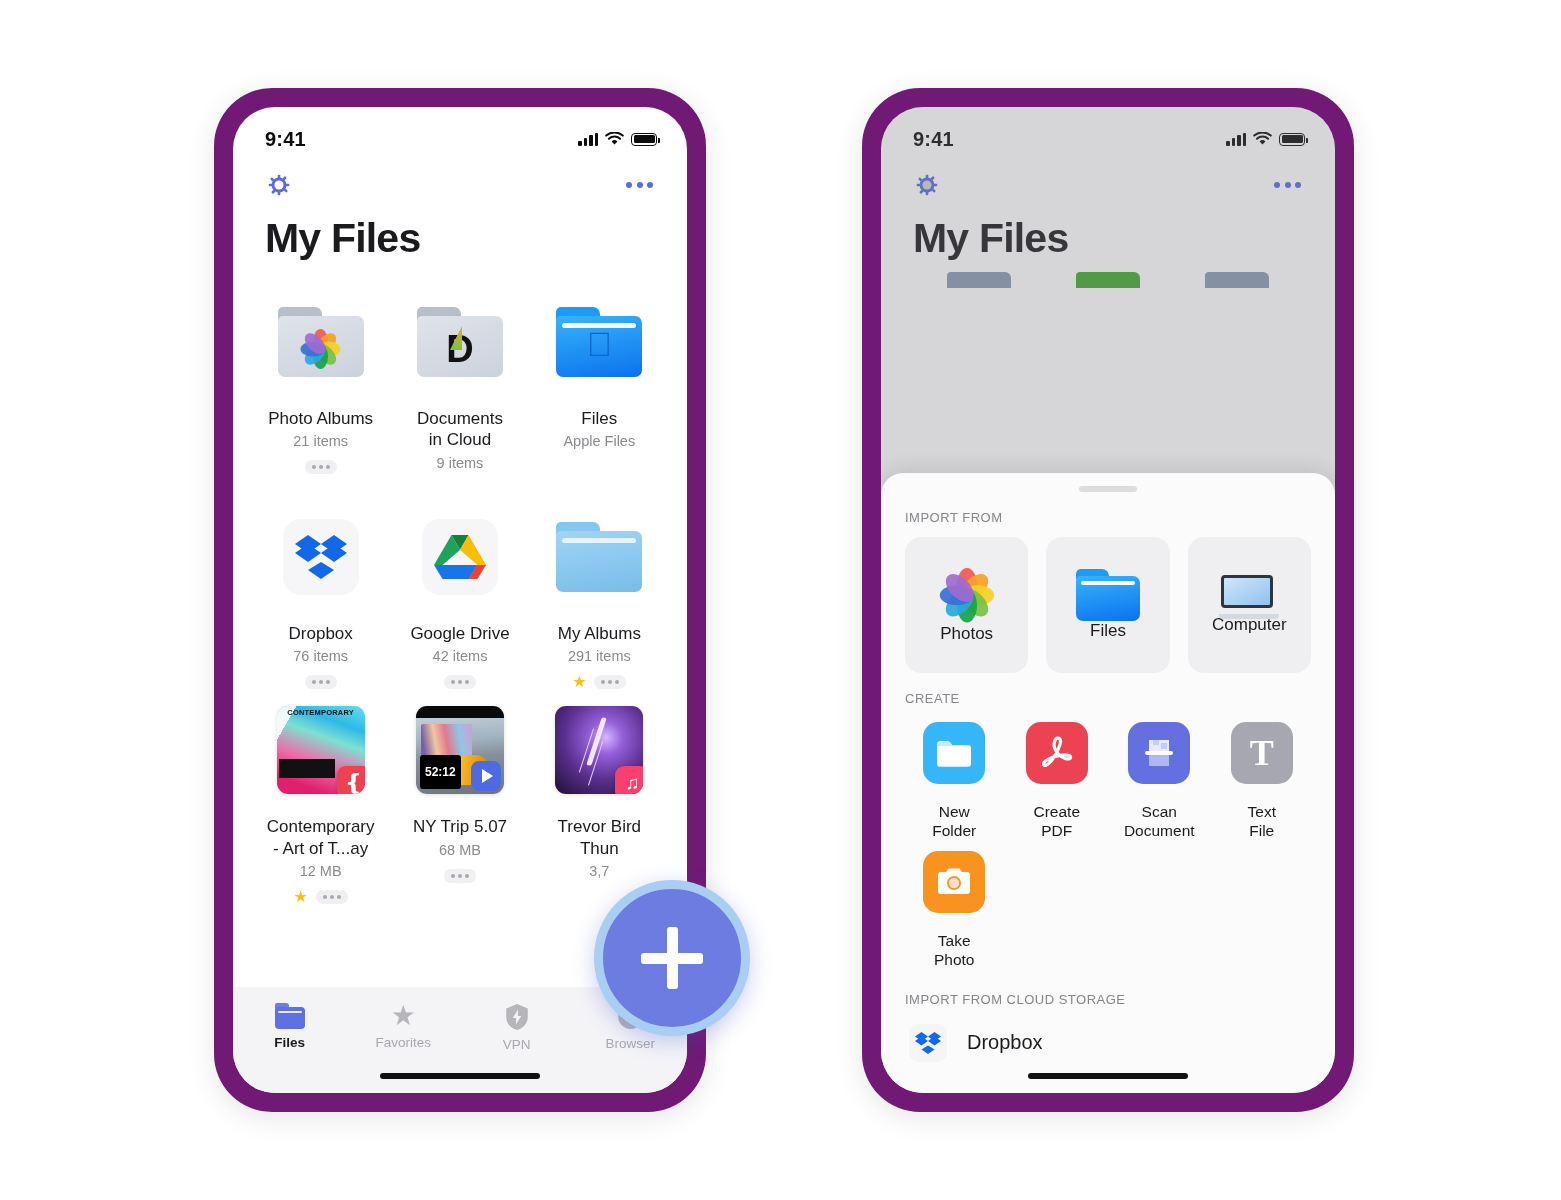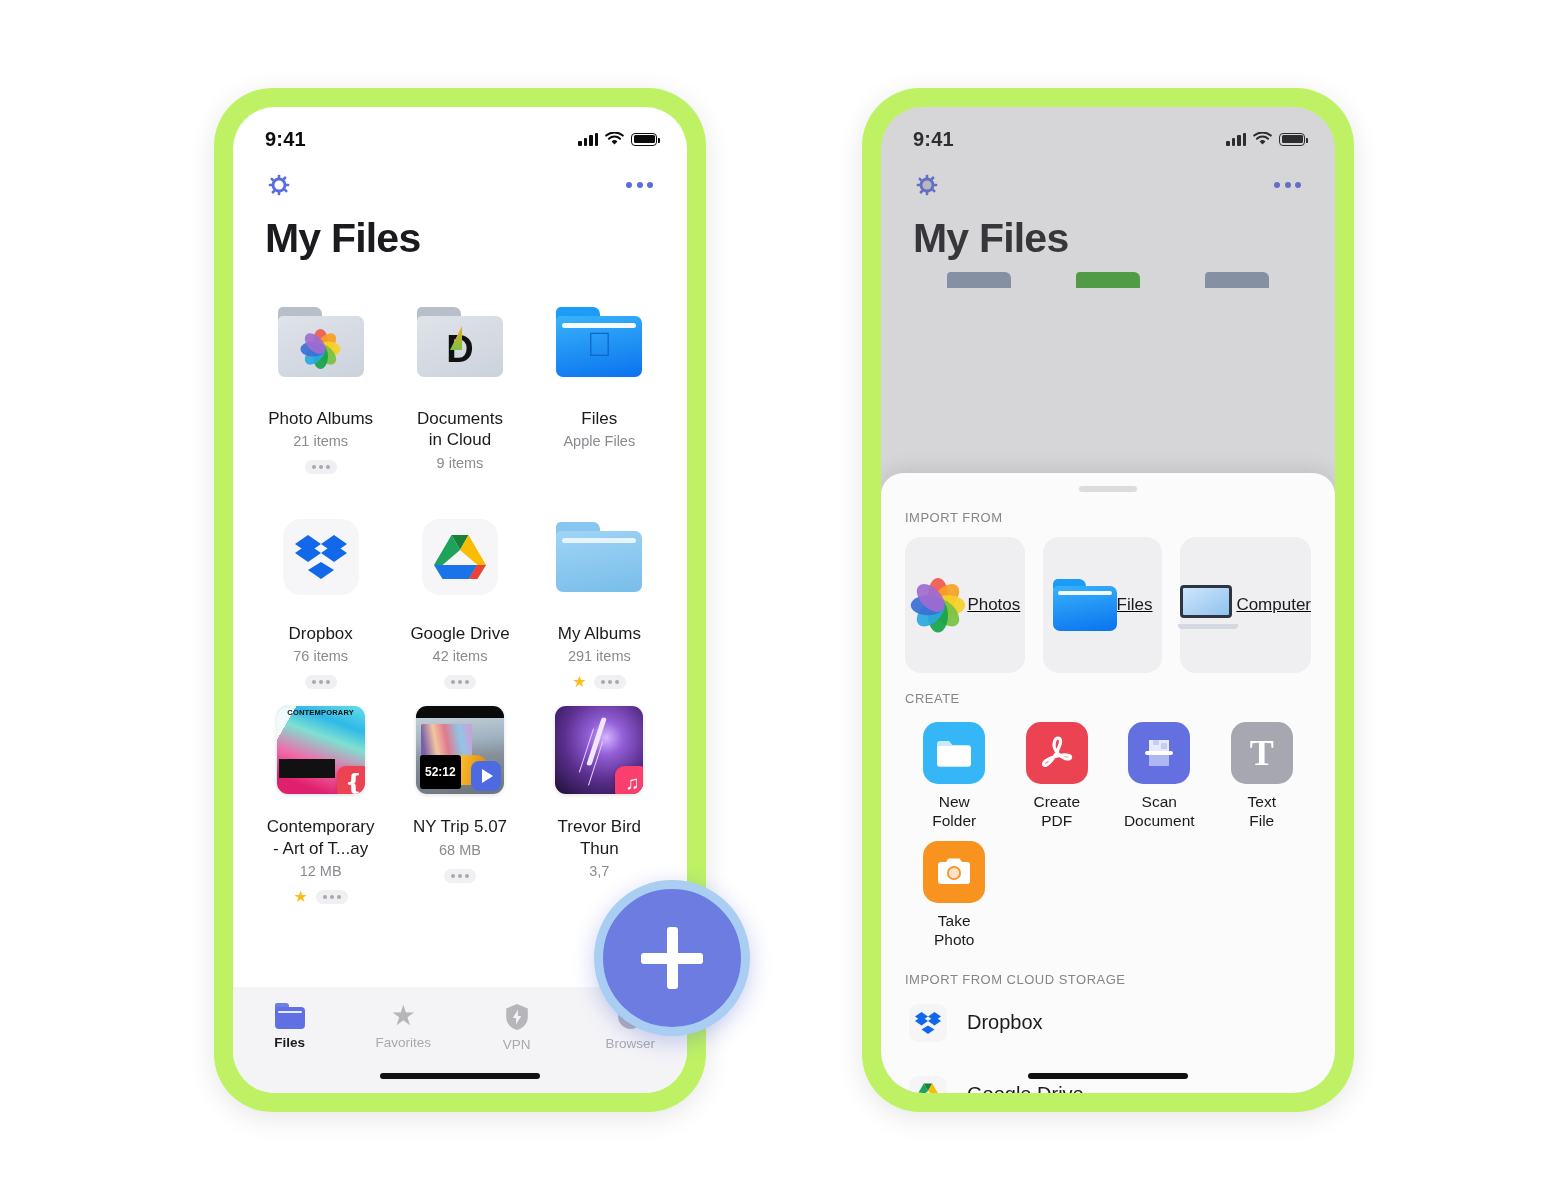--- a/index.html
+++ b/index.html
@@ -7,21 +7,21 @@
     width: 1561px; height: 1200px;
     background: #ffffff;
     font-family: "Liberation Sans", sans-serif;
     overflow: hidden;
     position: relative;
   }
 
   
   .phone {
     position: absolute;
-    background: #bef264;
+    background: #701a75;
     border-radius: 58px;
     box-shadow: 0 6px 28px rgba(0,0,0,0.10);
   }
   .phone-screen {
     position: absolute;
     left: 19px; top: 19px; right: 19px; bottom: 19px;
     border-radius: 42px;
     overflow: hidden;
     background: #ffffff;
   }
@@ -210,30 +210,30 @@
     padding: 0 24px;
     overflow:hidden;
   }
   .grabber { width:58px; height:6px; border-radius:3px; background:#dcdcdf; margin:13px auto 0; }
   .sheet-label {
     font-size:13px; color:#86868b; letter-spacing:.5px; margin-top:18px;
   }
   .import-row { display:flex; gap:18px; margin-top:12px; }
   .import-tile {
     flex:1; background:#efeff2; border-radius:16px; height:136px;
-    display:flex; flex-direction:row; align-items:center; justify-content:center; text-decoration:underline;
+    display:flex; flex-direction:column; align-items:center; justify-content:center; 
   }
   .import-tile .lbl { font-size:17px; color:#1b1b1f; }
 
   .create-grid { display:grid; grid-template-columns:repeat(4,1fr); gap:4px; margin-top:10px; }
   .create-cell { display:flex; flex-direction:column; align-items:center; padding-top:6px; }
   .create-ic {
     width:62px; height:62px; border-radius:15px; display:flex; align-items:center; justify-content:center;
   }
-  .create-lbl { font-size:15.5px; color:#1b1b1f; text-align:center; margin-top:8px; line-height:1.25; }
+  .create-lbl { font-size:15.5px; color:#1b1b1f; text-align:center; margin-top:18px; line-height:1.25; }
 
   .cloud-row { display:flex; align-items:center; gap:20px; padding: 17px 0 17px 4px; }
   .cloud-ic {
     width:38px; height:38px; border-radius:9px; background:#f5f5f7;
     display:flex; align-items:center; justify-content:center;
   }
   .cloud-name { font-size:20px; color:#1b1b1f; }
 
   
   .laptop { width:56px; height:40px; position:relative; }

